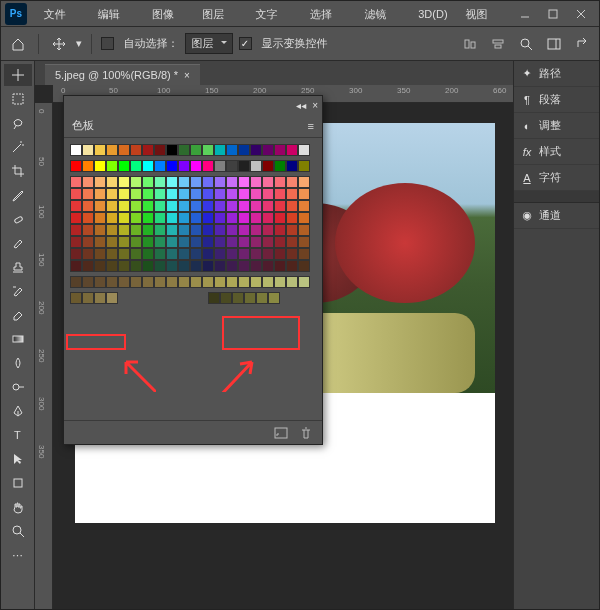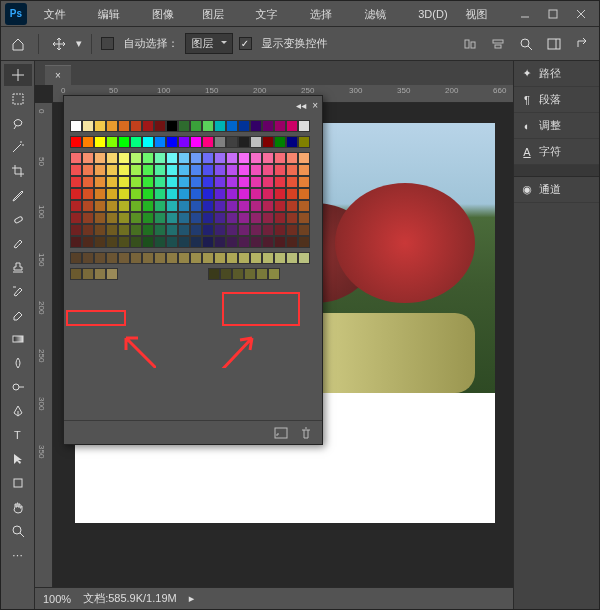--- a/index.html
+++ b/index.html
@@ -251,20 +251,21 @@
             <circle cx="6" cy="6" r="4" fill="none" stroke="#ddd"></circle>
             <line x1="9" y1="9" x2="13" y2="13" stroke="#ddd"></line>
           </svg>
         </div>
       <div class="tool">⋯</div>
     </div>
 
     <div class="center">
       <div class="tabbar">
         <div class="tab">
+          <span>5.jpeg @ 100%(RGB/8) *</span>
           <span class="cls">×</span>
         </div>
       </div>
       <div class="canvas-wrap">
         <div class="ruler-h">
           <span class="tick" style="left:8px">0</span>
           <span class="tick" style="left:56px">50</span>
           <span class="tick" style="left:104px">100</span>
           <span class="tick" style="left:152px">150</span>
           <span class="tick" style="left:200px">200</span>
@@ -290,20 +291,24 @@
             <div class="bush" style="width:140px;height:120px;background:radial-gradient(circle,#c93838,#7a2525);top:60px;left:260px"></div>
             <div class="bush" style="width:100px;height:90px;background:radial-gradient(circle,#3a6b2a,#24441a);top:100px;left:40px"></div>
             <div class="bush" style="width:180px;height:80px;background:linear-gradient(90deg,#d4d088,#9a9650);top:190px;left:220px;border-radius:20px"></div>
           </div>
         </div>
 
         <div class="swatch-panel">
           <div class="sp-top">
             <span>◂◂</span>
             <span>×</span>
+          </div>
+          <div class="sp-tab">
+            <span>色板</span>
+            <span class="ham">≡</span>
           </div>
           <div class="sp-body" style="position:relative">
 
             <div class="sw-grid" id="row1">
                 <div class="sw" style="background: rgb(255, 255, 255);"></div>
                 <div class="sw" style="background: rgb(244, 227, 161);"></div>
                 <div class="sw" style="background: rgb(242, 200, 75);"></div>
                 <div class="sw" style="background: rgb(232, 155, 46);"></div>
                 <div class="sw" style="background: rgb(217, 107, 31);"></div>
                 <div class="sw" style="background: rgb(194, 64, 28);"></div>
@@ -571,39 +576,38 @@
                 </svg>
               </span>
             <span>
                 <svg width="12" height="12">
                   <path d="M2 3 L10 3 M4 3 L4 11 L8 11 L8 3 M5 1 L7 1" stroke="#bbb" fill="none"></path>
                 </svg>
               </span>
           </div>
         </div>
       </div>
-      <div class="status">
-        <span>100%</span>
-        <span>文档:585.9K/1.19M</span>
-        <span>▸</span>
-      </div>
     </div>
 
     <div class="panels">
       <div class="pitem">
           <span class="pico">✦</span>
           <span>路径</span>
         </div>
       <div class="pitem">
           <span class="pico">¶</span>
           <span>段落</span>
         </div>
       <div class="pitem">
           <span class="pico">◐</span>
           <span>调整</span>
+        </div>
+      <div class="pitem">
+          <span class="pico" style="font-style:italic">fx</span>
+          <span>样式</span>
         </div>
       <div class="pitem">
           <span class="pico">
             <u>A</u>
           </span>
           <span>字符</span>
         </div>
       <div class="pgap"></div>
       <div class="pitem">
           <span class="pico">◉</span>

